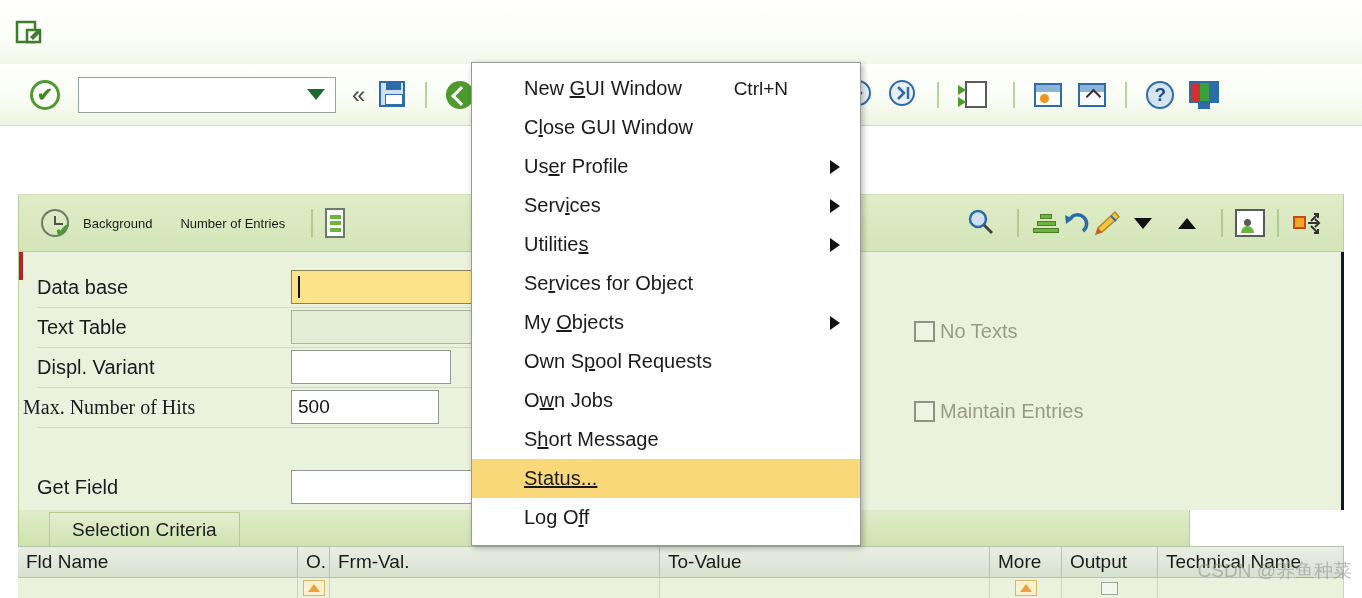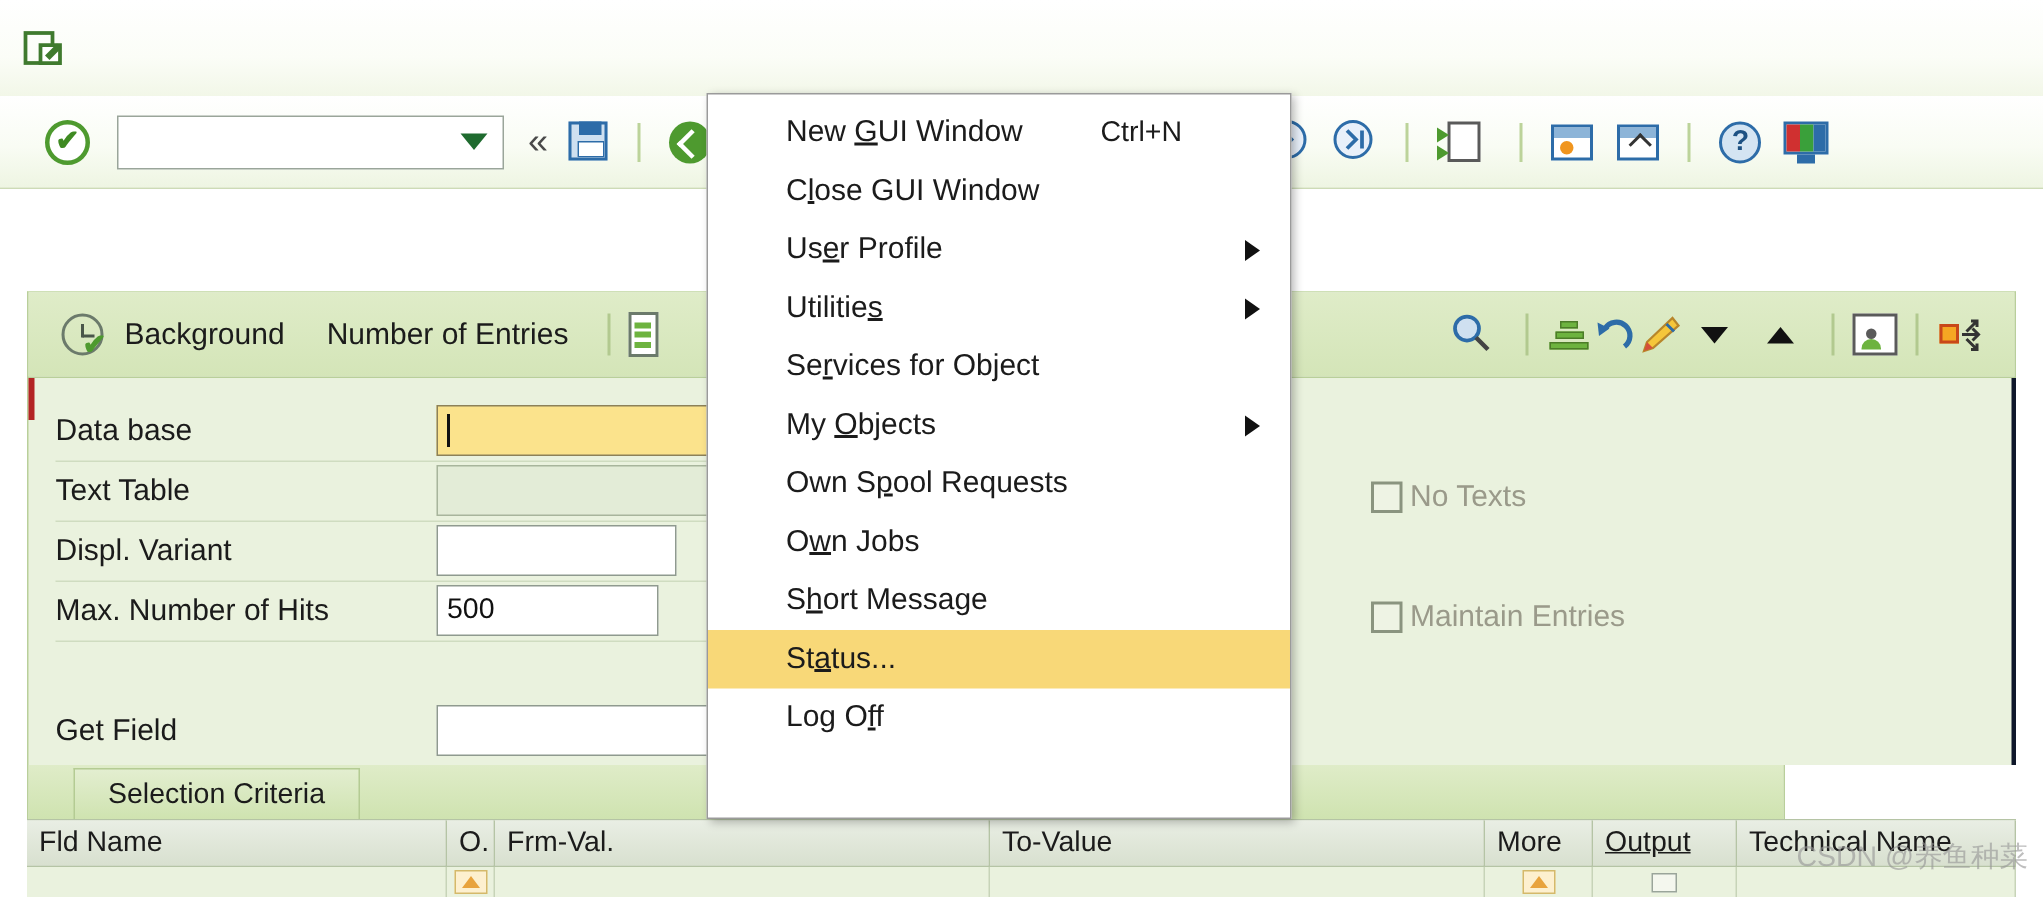--- a/index.html
+++ b/index.html
@@ -101,21 +101,21 @@
     letter-spacing:.2px;
   }
 
   
   .apptoolbar {
     position:absolute; left:18px; top:194px; width:1326px; height:58px;
     background: linear-gradient(to bottom,#dfecc8 0%, #d4e5b8 100%);
     border:1px solid #b9cf9a; border-top:1px solid #cfe0b6;
     display:flex; align-items:center; padding-left:22px;
   }
-  .at-label{font-size:20px;color:#1b1b1b;margin:0 14px;white-space:nowrap;}
+  .at-label{font-size:13px;color:#1b1b1b;margin:0 14px;white-space:nowrap;}
   .clkchk{width:28px;height:28px;border-radius:50%;border:2.5px solid #6b7a6b;position:relative;flex:none;}
   .clkchk:before{content:"";position:absolute;left:11px;top:5px;width:2px;height:9px;background:#4a564a;}
   .clkchk:after{content:"";position:absolute;left:12px;top:12px;width:8px;height:2px;background:#4a564a;}
   .chkm{position:absolute;left:12px;top:10px;color:#4e9a2f;font-size:19px;font-weight:bold;line-height:1;}
   .listico{width:20px;height:30px;border:2.5px solid #6b7a6b;background:#fff;flex:none;display:flex;flex-direction:column;justify-content:space-evenly;align-items:center;padding:2px 0;}
   .listico i{width:11px;height:4px;background:#6db33f;display:block;}
   .at-sep{width:2px;height:28px;background:#b2c98f;margin:0 12px;flex:none;}
   .stackico{width:30px;height:28px;flex:none;display:flex;flex-direction:column;justify-content:center;align-items:center;gap:2px;}
   .stackico i{display:block;background:#6db33f;border:1px solid #4c7c28;}
   .undoico{width:30px;height:28px;flex:none;position:relative;}
@@ -183,21 +183,21 @@
     background:#ffffff; border:1px solid #9a9a9a;
     box-shadow: 2px 2px 6px rgba(0,0,0,.28);
     padding:6px 0;
   }
   .mi{
     height:39px; display:flex; align-items:center;
     padding-left:52px; padding-right:16px;
     font-size:20px; color:#1b1b1b; position:relative; cursor:default;
     white-space:nowrap;
   }
-  .mi.sel{ background:#f8d878; }
+  .mi.sel{ background:#f8d878;text-decoration:underline; }
   .mi .shortcut{ position:absolute; right:72px; font-size:19px; color:#1b1b1b; }
   .mi .arrow{
     position:absolute; right:20px;
     width:0;height:0;border-top:7px solid transparent;border-bottom:7px solid transparent;border-left:10px solid #111;
   }
 
   
   .watermark{
     position:absolute; right:10px; bottom:14px;
     font-size:19px; color:rgba(150,150,150,.62);
@@ -391,21 +391,21 @@
         <div class="formrow" style="left: 18px; top: 58px; height: 34px;">
           <span class="flabel">Text Table</span>
         </div>
         <div class="rowline" style="top: 95px;"></div>
         <div class="finput readonly" style="left: 272px; top: 58px; width: 186px;"></div>
         <div class="formrow" style="left: 18px; top: 98px; height: 34px;">
           <span class="flabel">Displ. Variant</span>
         </div>
         <div class="rowline" style="top: 135px;"></div>
         <div class="finput" style="left: 272px; top: 98px; width: 160px;"></div>
-        <div class="formrow" style="left: 18px; top: 138px; height: 34px;">
+        <div class="formrow" style="left: 4px; top: 138px; height: 34px; font-family: Liberation Serif, serif;">
           <span class="flabel">Max. Number of Hits</span>
         </div>
         <div class="rowline" style="top: 175px;"></div>
         <div class="finput" style="left: 272px; top: 138px; width: 148px;">
           <span>500</span>
         </div>
         <div class="formrow" style="left: 18px; top: 218px; height: 34px;">
           <span class="flabel">Get Field</span>
         </div>
         <div class="finput" style="left: 272px; top: 218px; width: 186px;"></div>
@@ -427,21 +427,21 @@
       <span>Selection Criteria</span>
     </div>
   </div>
 
   <div class="tblhead" id="tbl-head">
       <div class="th" style="width: 280px;">Fld Name</div>
       <div class="th" style="width: 32px;">O.</div>
       <div class="th" style="width: 330px;">Frm-Val.</div>
       <div class="th" style="width: 330px;">To-Value</div>
       <div class="th" style="width: 72px;">More</div>
-      <div class="th" style="width: 96px; text-decoration: underline;">Output</div>
+      <div class="th" style="width: 96px;">Output</div>
       <div class="th" style="width: 186px;">Technical Name</div>
     </div>
   <div class="tblrow" id="tbl-row">
       <div class="td" style="width: 280px;"></div>
       <div class="td" style="width: 32px;">
         <span class="tribtn"></span>
       </div>
       <div class="td" style="width: 330px;"></div>
       <div class="td" style="width: 330px;"></div>
       <div class="td" style="width: 72px;">
@@ -459,20 +459,24 @@
         <span class="shortcut">Ctrl+N</span>
       </div>
       <div class="mi">
         <span>C<span class="acc">l</span>ose GUI Window</span>
       </div>
       <div class="mi">
         <span>Us<span class="acc">e</span>r Profile</span>
         <span class="arrow"></span>
       </div>
       <div class="mi">
+        <span>Serv<span class="acc">i</span>ces</span>
+        <span class="arrow"></span>
+      </div>
+      <div class="mi">
         <span>Utilitie<span class="acc">s</span></span>
         <span class="arrow"></span>
       </div>
       <div class="mi">
         <span>Se<span class="acc">r</span>vices for Object</span>
       </div>
       <div class="mi">
         <span>My <span class="acc">O</span>bjects</span>
         <span class="arrow"></span>
       </div>

